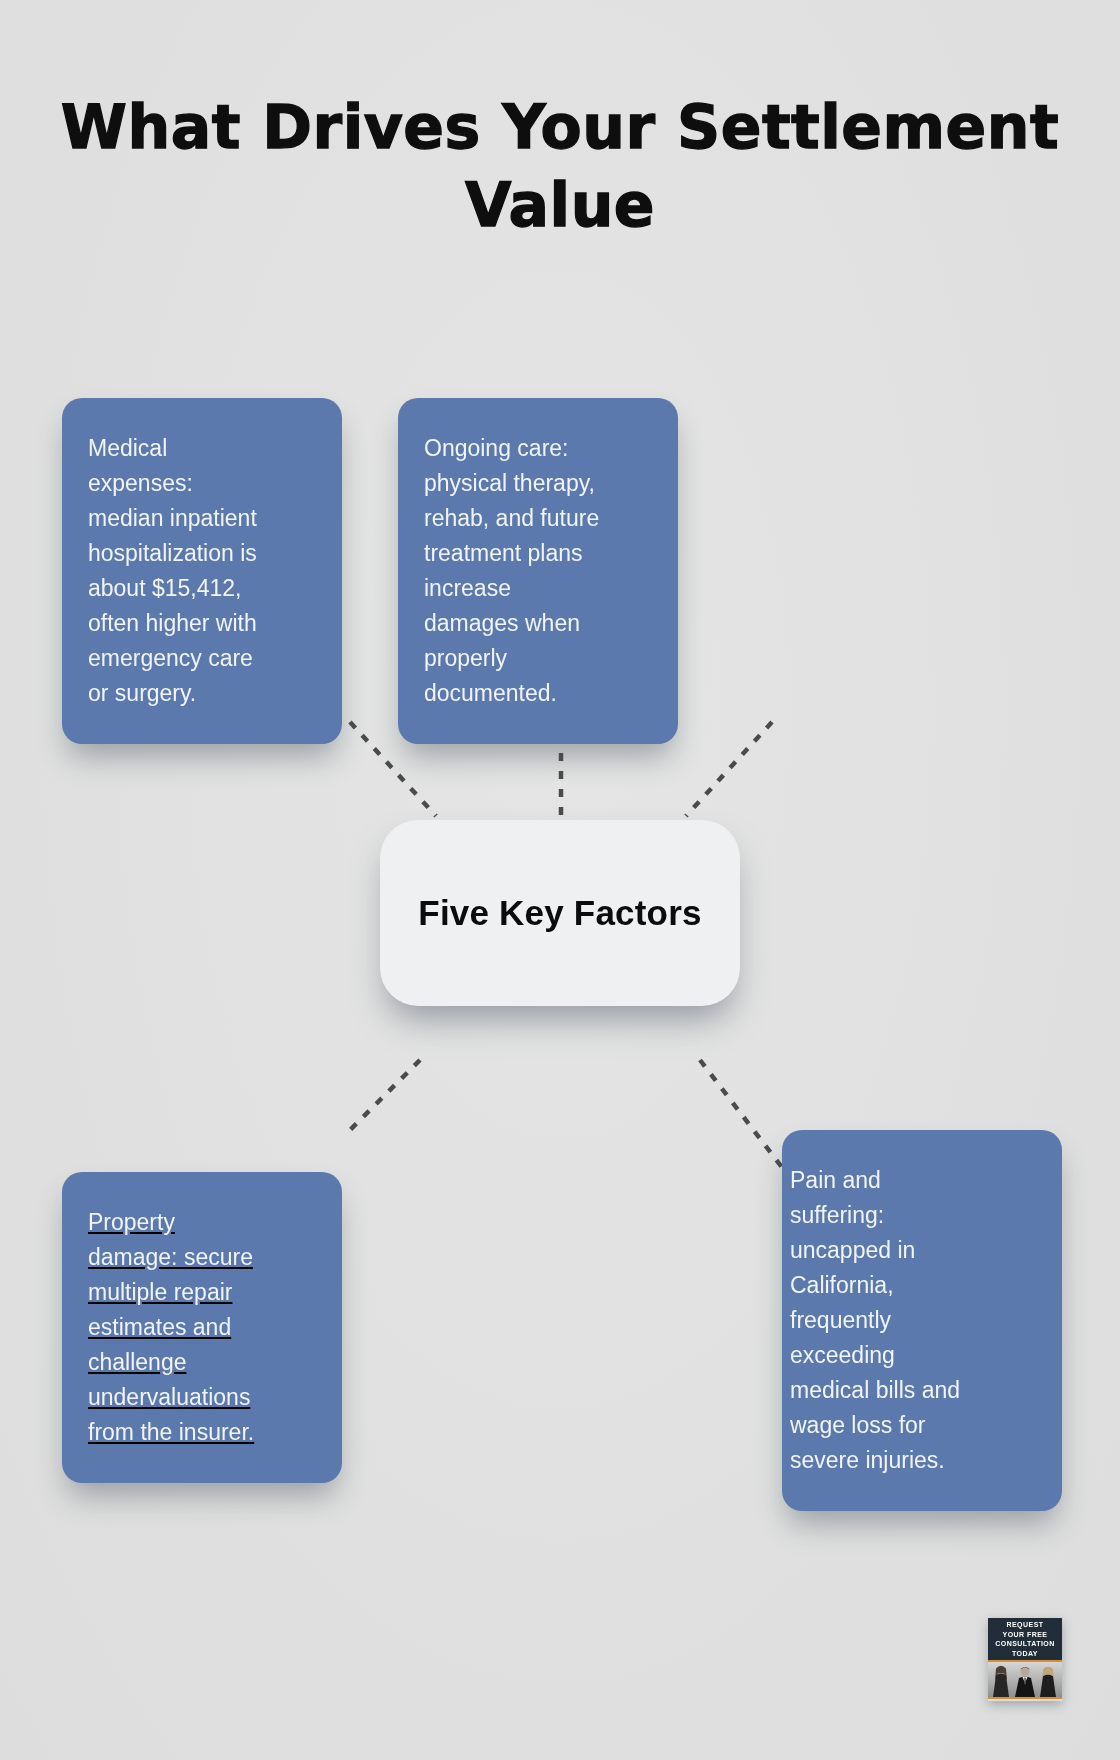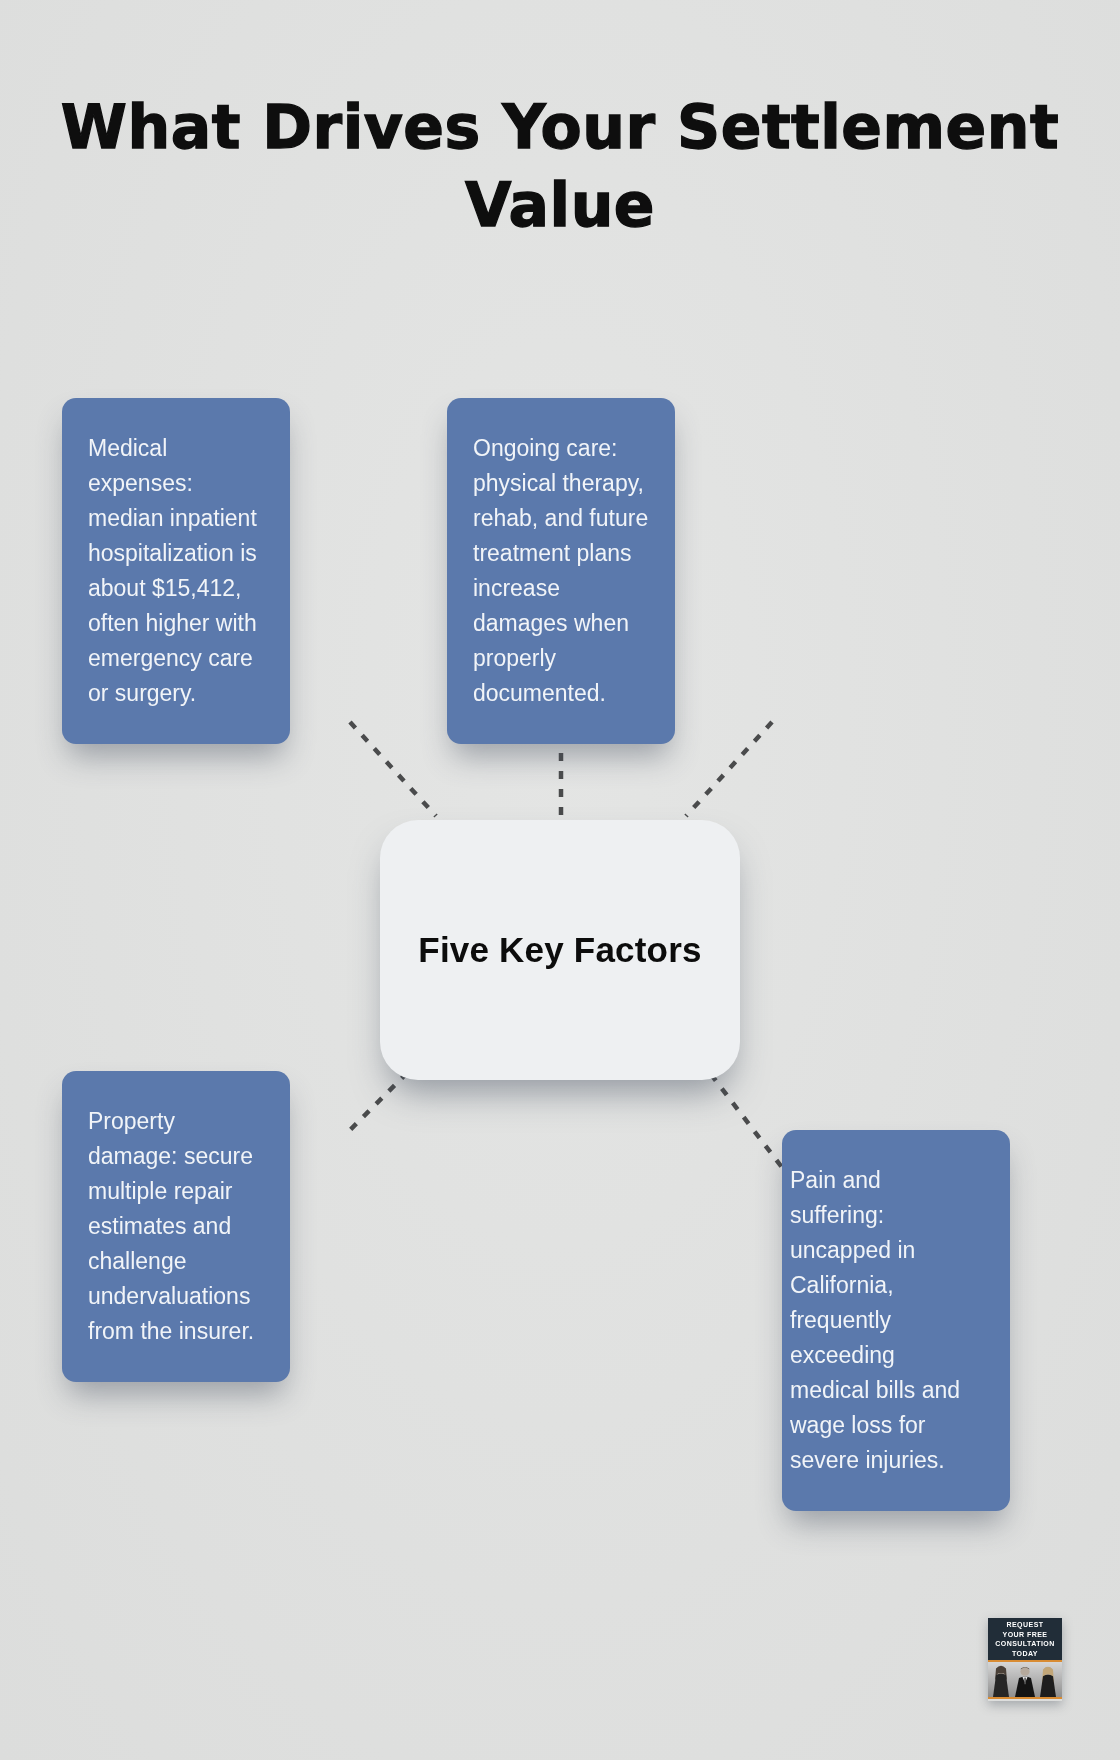--- a/index.html
+++ b/index.html
@@ -39,46 +39,46 @@
     height: 1760px;
   }
   .connectors line {
     stroke: #4a4b4c;
     stroke-width: 4.5;
     stroke-dasharray: 8 10;
   }
 
   .factor-box {
     position: absolute;
-    width: 228px;
+    width: 280px;
     background: #5b79ac;
-    border-radius: 14px;
+    border-radius: 20px;
     padding: 33px 26px;
     box-shadow: 0 18px 30px -6px rgba(70, 80, 95, 0.45);
   }
   .factor-box .factor-text {
     display: block;
     color: #f1f4f8;
     font-size: 23px;
     line-height: 35px;
     white-space: pre-line;
     font-weight: 400;
   }
   .factor-medical   { left: 62px;  top: 398px; }
-  .factor-ongoing   { left: 447px; top: 398px; }
+  .factor-ongoing   { left: 398px; top: 398px; }
   .factor-lostwages { left: 782px; top: 398px; }
-  .factor-property  { left: 62px;  top: 1071px; }
+  .factor-property  { left: 62px;  top: 1172px; text-decoration: underline; }
   .factor-pain      { left: 782px; top: 1130px; padding-left: 8px; }
 
   .center-box {
     position: absolute;
     left: 380px;
     top: 820px;
     width: 360px;
-    height: 260px;
+    height: 186px;
     background: #eef0f2;
     border-radius: 38px;
     box-shadow: 0 20px 34px -8px rgba(70, 80, 95, 0.5);
     display: flex;
     align-items: center;
     justify-content: center;
   }
   .center-box .center-label {
     font-size: 35px;
     font-weight: 700;

